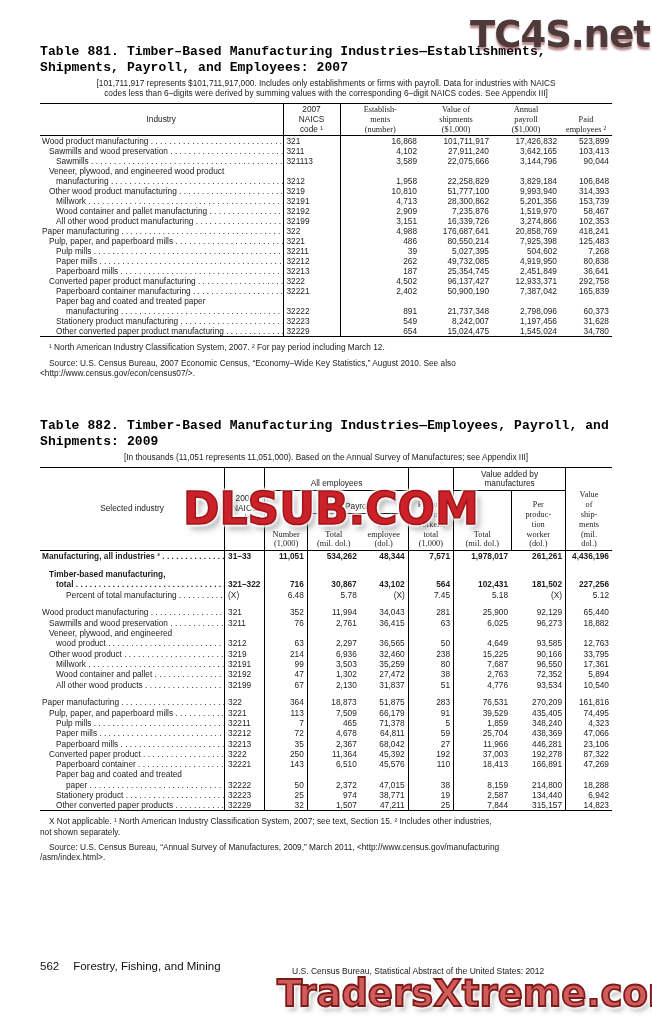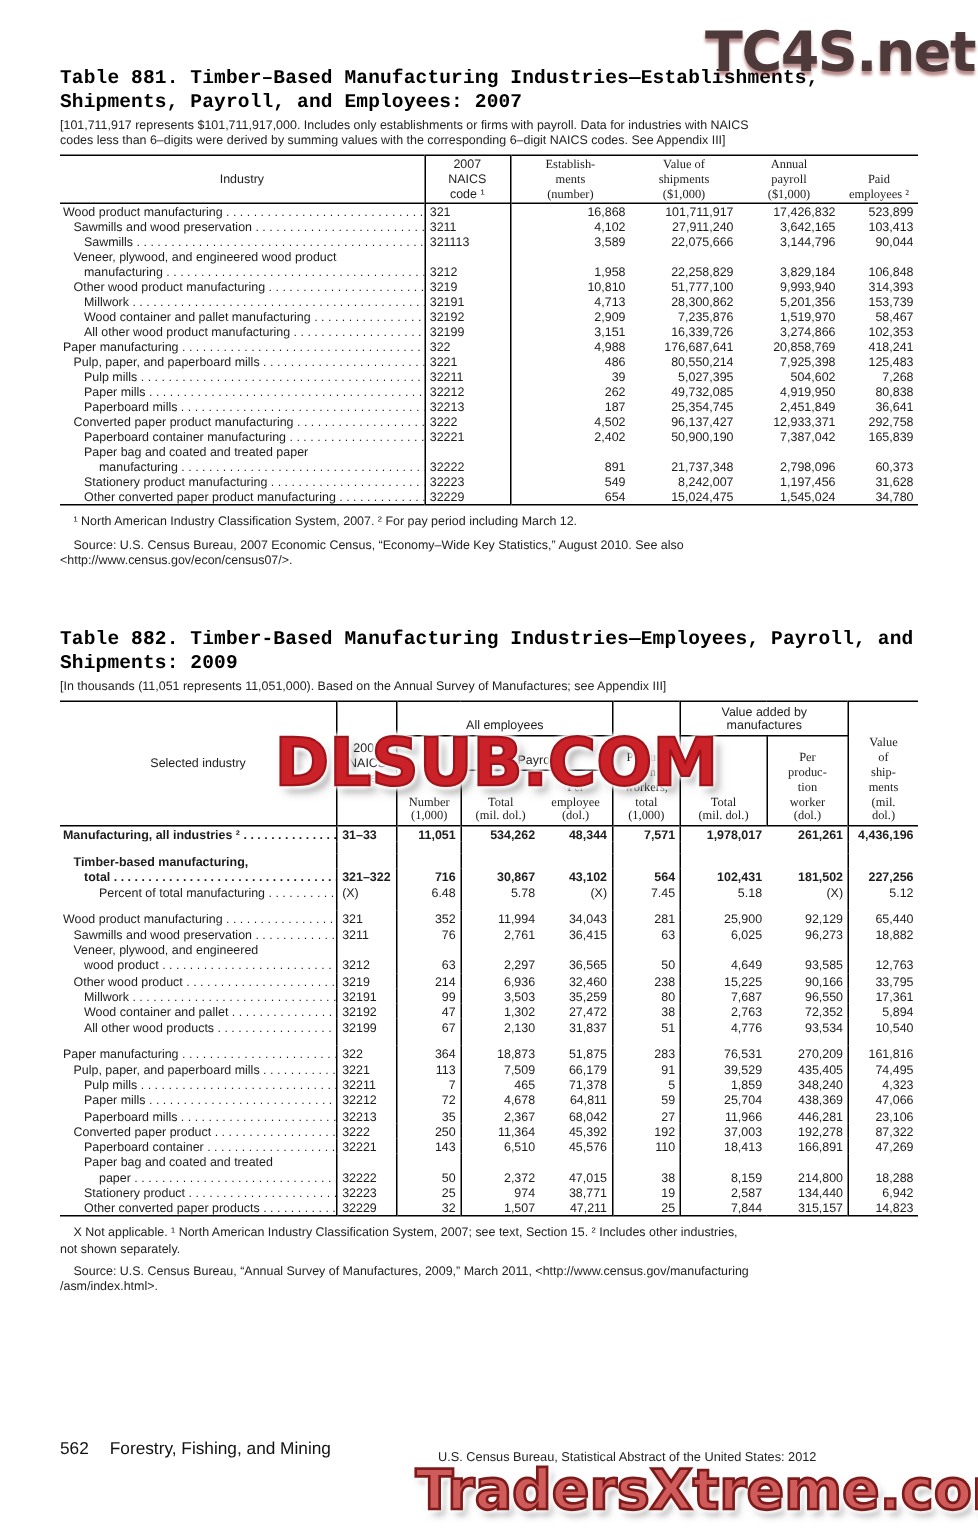--- a/index.html
+++ b/index.html
@@ -30,21 +30,21 @@
   }
 
   
   .sec { position:absolute; left:40px; width:572px; }
   .sec881 { top:44px; }
   .sec882 { top:418px; }
   .ttl {
     font-family:Liberation Mono, monospace; font-weight:bold; font-size:13px; line-height:1.2;
     color:#000; letter-spacing:0.1px; margin:0 0 4px 0;
   }
-  .note { font-size:8.3px; line-height:1.2; color:#222; margin:0 0 4px 0; }
+  .note { font-size:8.3px; line-height:1.2; color:#222; margin:0 0 4px 0;text-align:center; }
   .fnote { font-size:8.3px; line-height:1.22; color:#222; margin:5px 0 0 0; text-indent:9px; }
 
   
   table { border-collapse:collapse; table-layout:fixed; width:100%;
           font-size:8.3px; color:#1c1c1c; }
   table { border-top:1.4px solid #000; border-bottom:1px solid #000; }
   thead { border-bottom:1px solid #000; }
   th { font-weight:normal; padding:1px 2px; vertical-align:bottom; line-height:1.18; }
   td { padding:0 2px; }
   .vmid { vertical-align:middle; }

